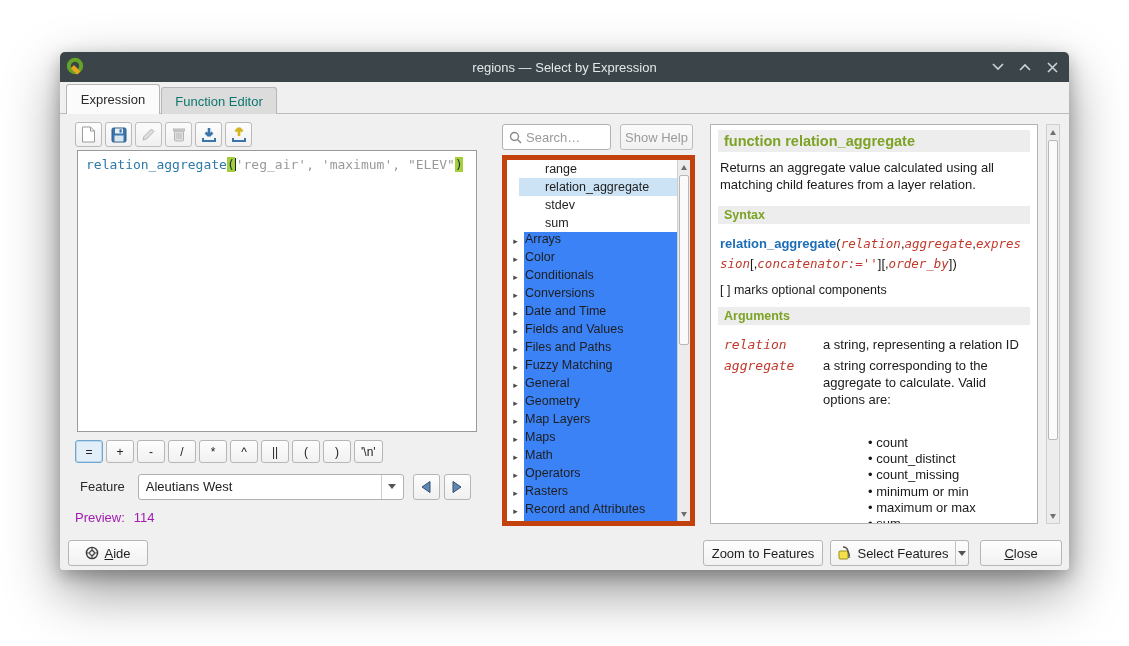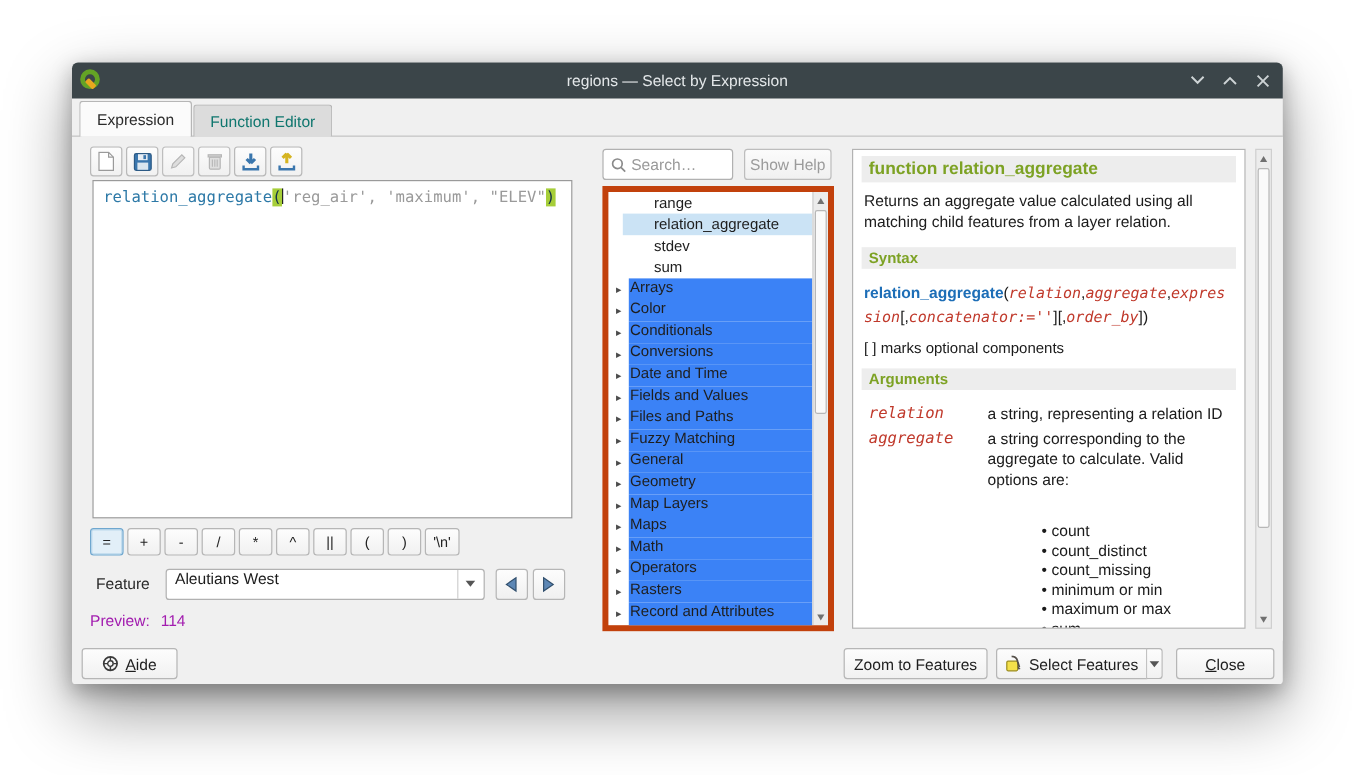--- a/index.html
+++ b/index.html
@@ -43,21 +43,21 @@
   .caret { display:inline-block; width:1px; height:13px; background:#222; vertical-align:-2px; }
 
   .op-row { position:absolute; left:15px; top:326px; display:flex; gap:3px; }
   .op-btn { min-width:28px; height:23px; padding:0 6px; border:1px solid #b6b6b6; border-radius:3px;
     background:linear-gradient(#fdfdfd,#f1f1f1); font-size:12px; color:#222; font-family:"Liberation Sans",sans-serif; }
   .op-btn.focused { background:#e2eff8; border-color:#6fa7cf; box-shadow:0 0 0 1px #bcd9ec inset; }
 
   .feature-row { position:absolute; left:20px; top:359px; height:27px; display:flex; align-items:center; }
   .feature-label { font-size:13px; color:#2a2a2a; margin-right:13px; }
   .combo { position:relative; width:266px; height:26px; background:#ffffff; border:1px solid #b1b1b1; border-radius:3px;
-    display:flex; align-items:flex-start; }
+    display:flex; align-items:center; }
   .combo .value { font-size:13px; color:#1c1c1c; padding-left:7px; }
   .combo .arrow-seg { position:absolute; right:0; top:0; width:22px; height:100%; border-left:1px solid #cfcfcf;
     display:flex; align-items:center; justify-content:center; }
   .tri-down { width:0; height:0; border-left:4px solid transparent; border-right:4px solid transparent; border-top:5px solid #555; }
   .nav-btn { width:27px; height:26px; margin-left:4px; border:1px solid #b6b6b6; border-radius:3px;
     background:linear-gradient(#fdfdfd,#f0f0f0); display:flex; align-items:center; justify-content:center; }
   .nav-btn:first-of-type { margin-left:9px; }
 
   .preview-row { position:absolute; left:15px; top:396px; font-size:13px; color:#a21caf; }
   .preview-row .val { margin-left:9px; }

